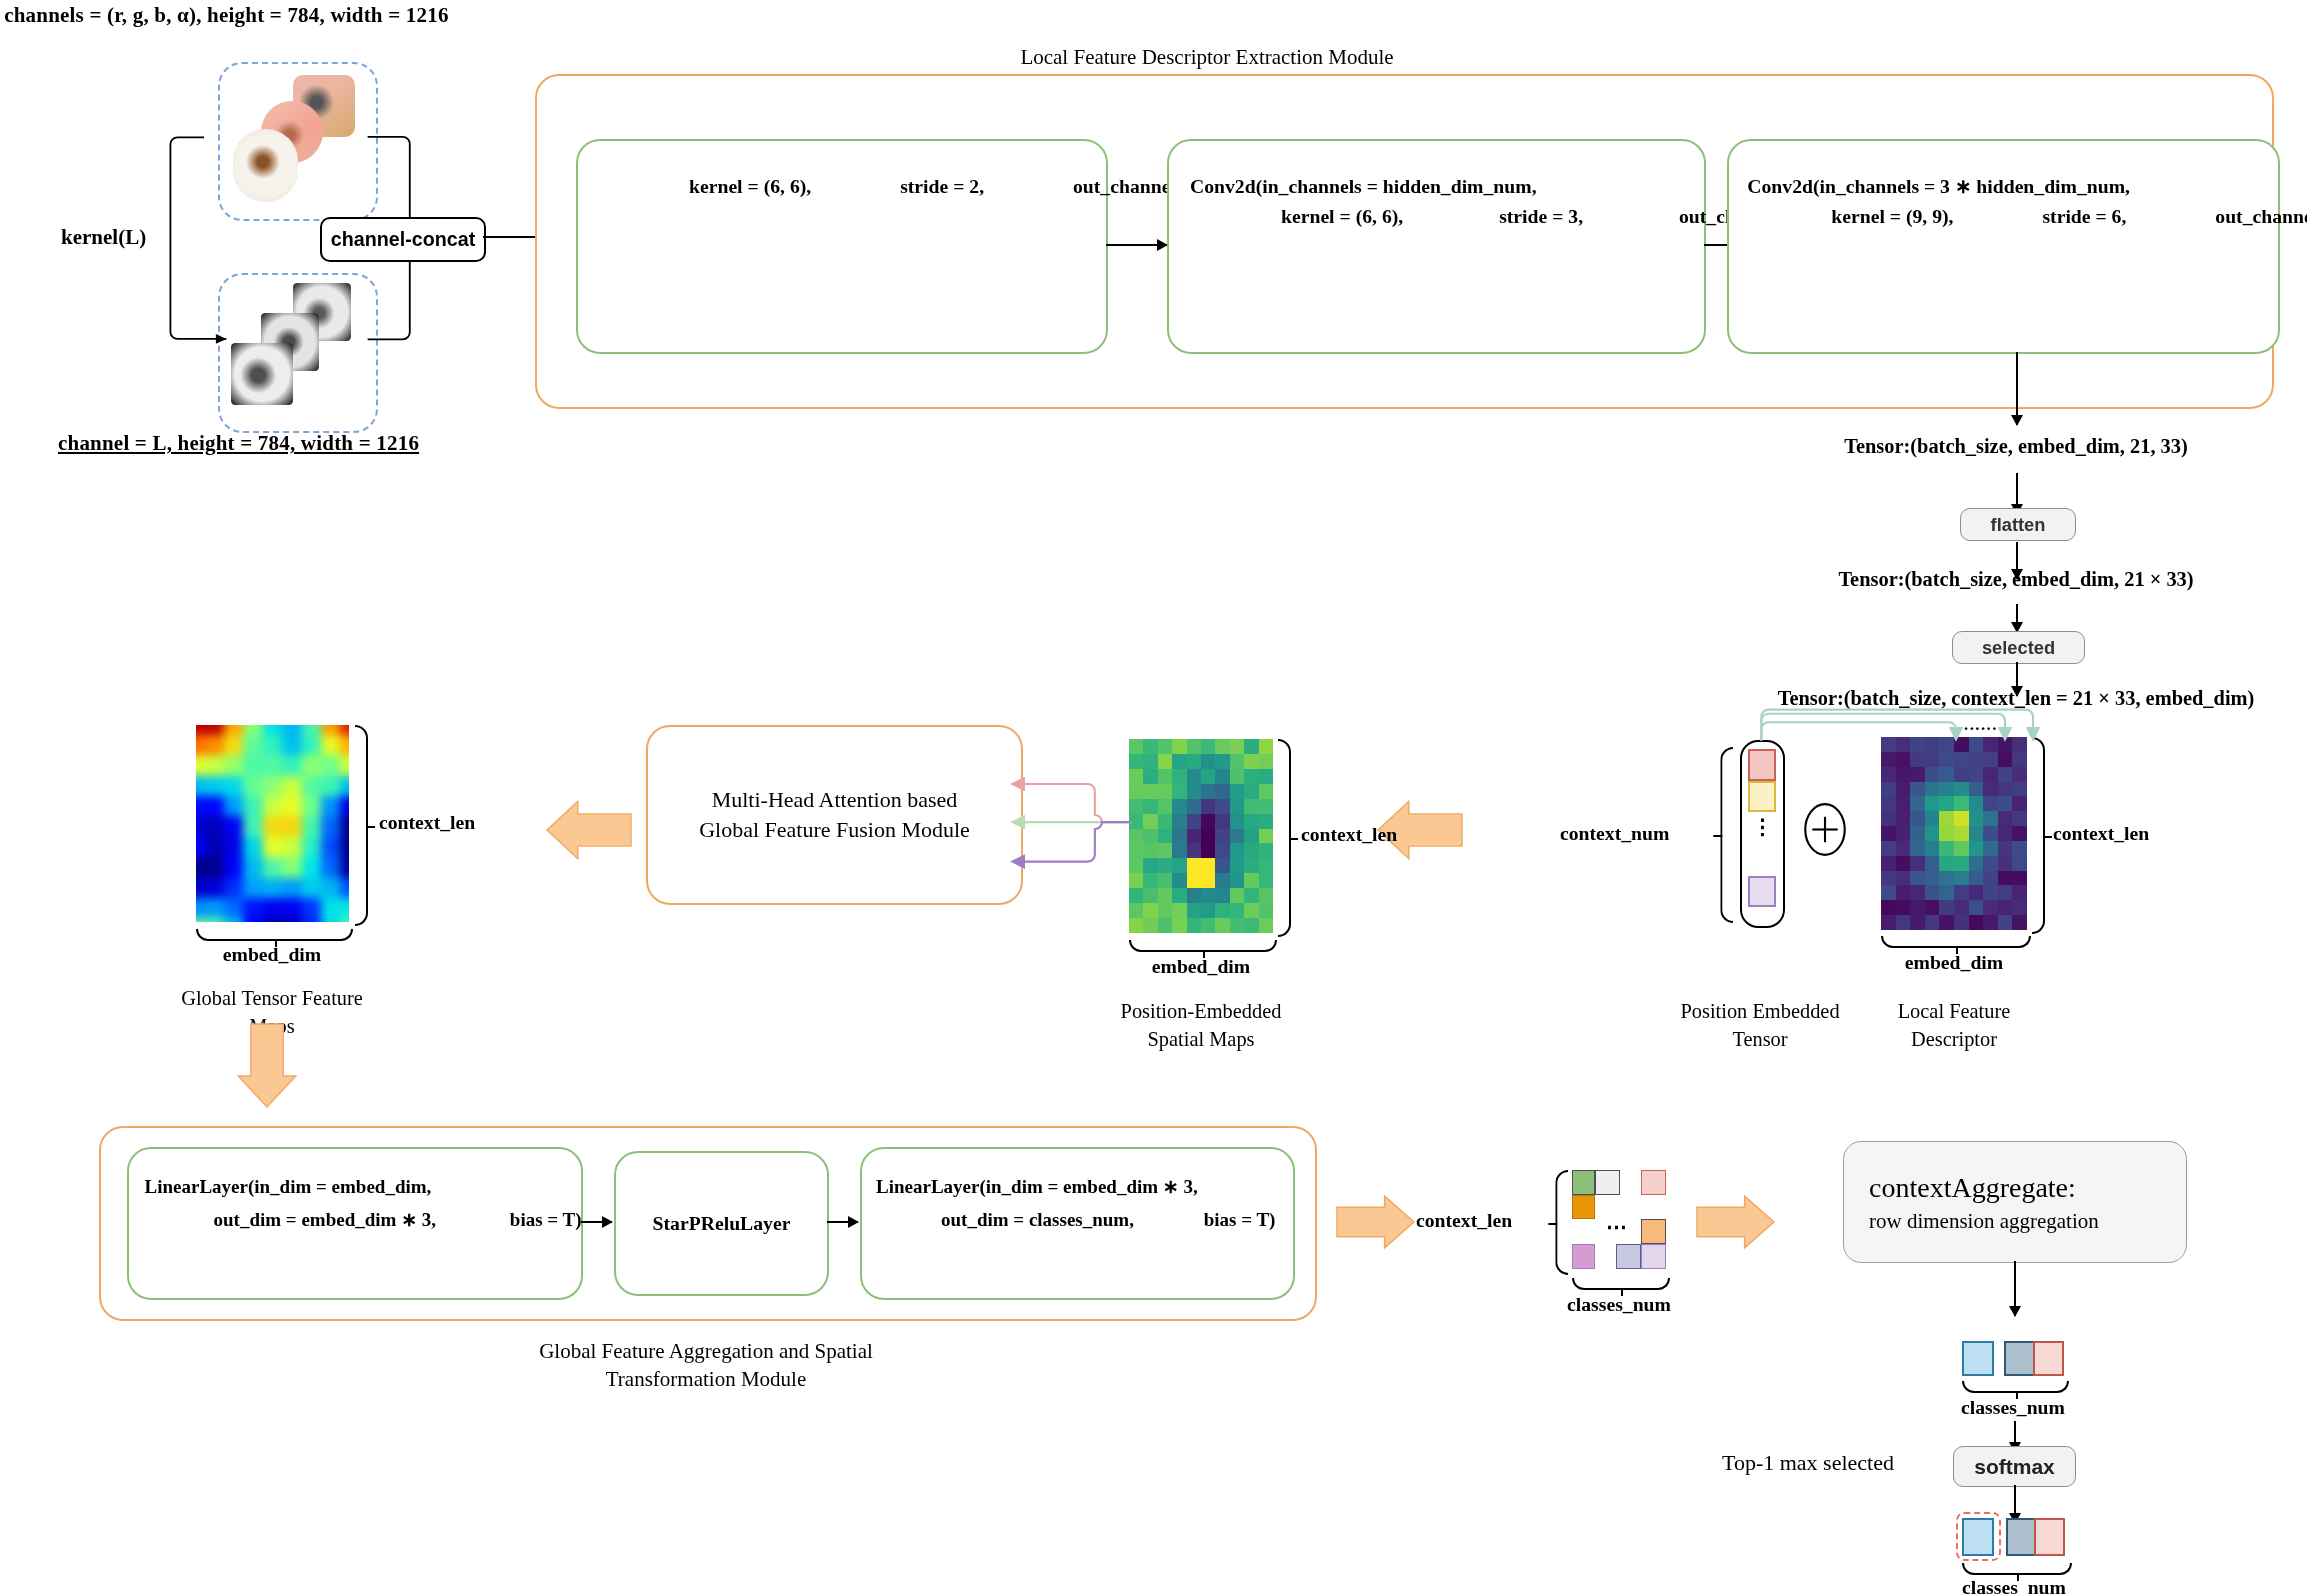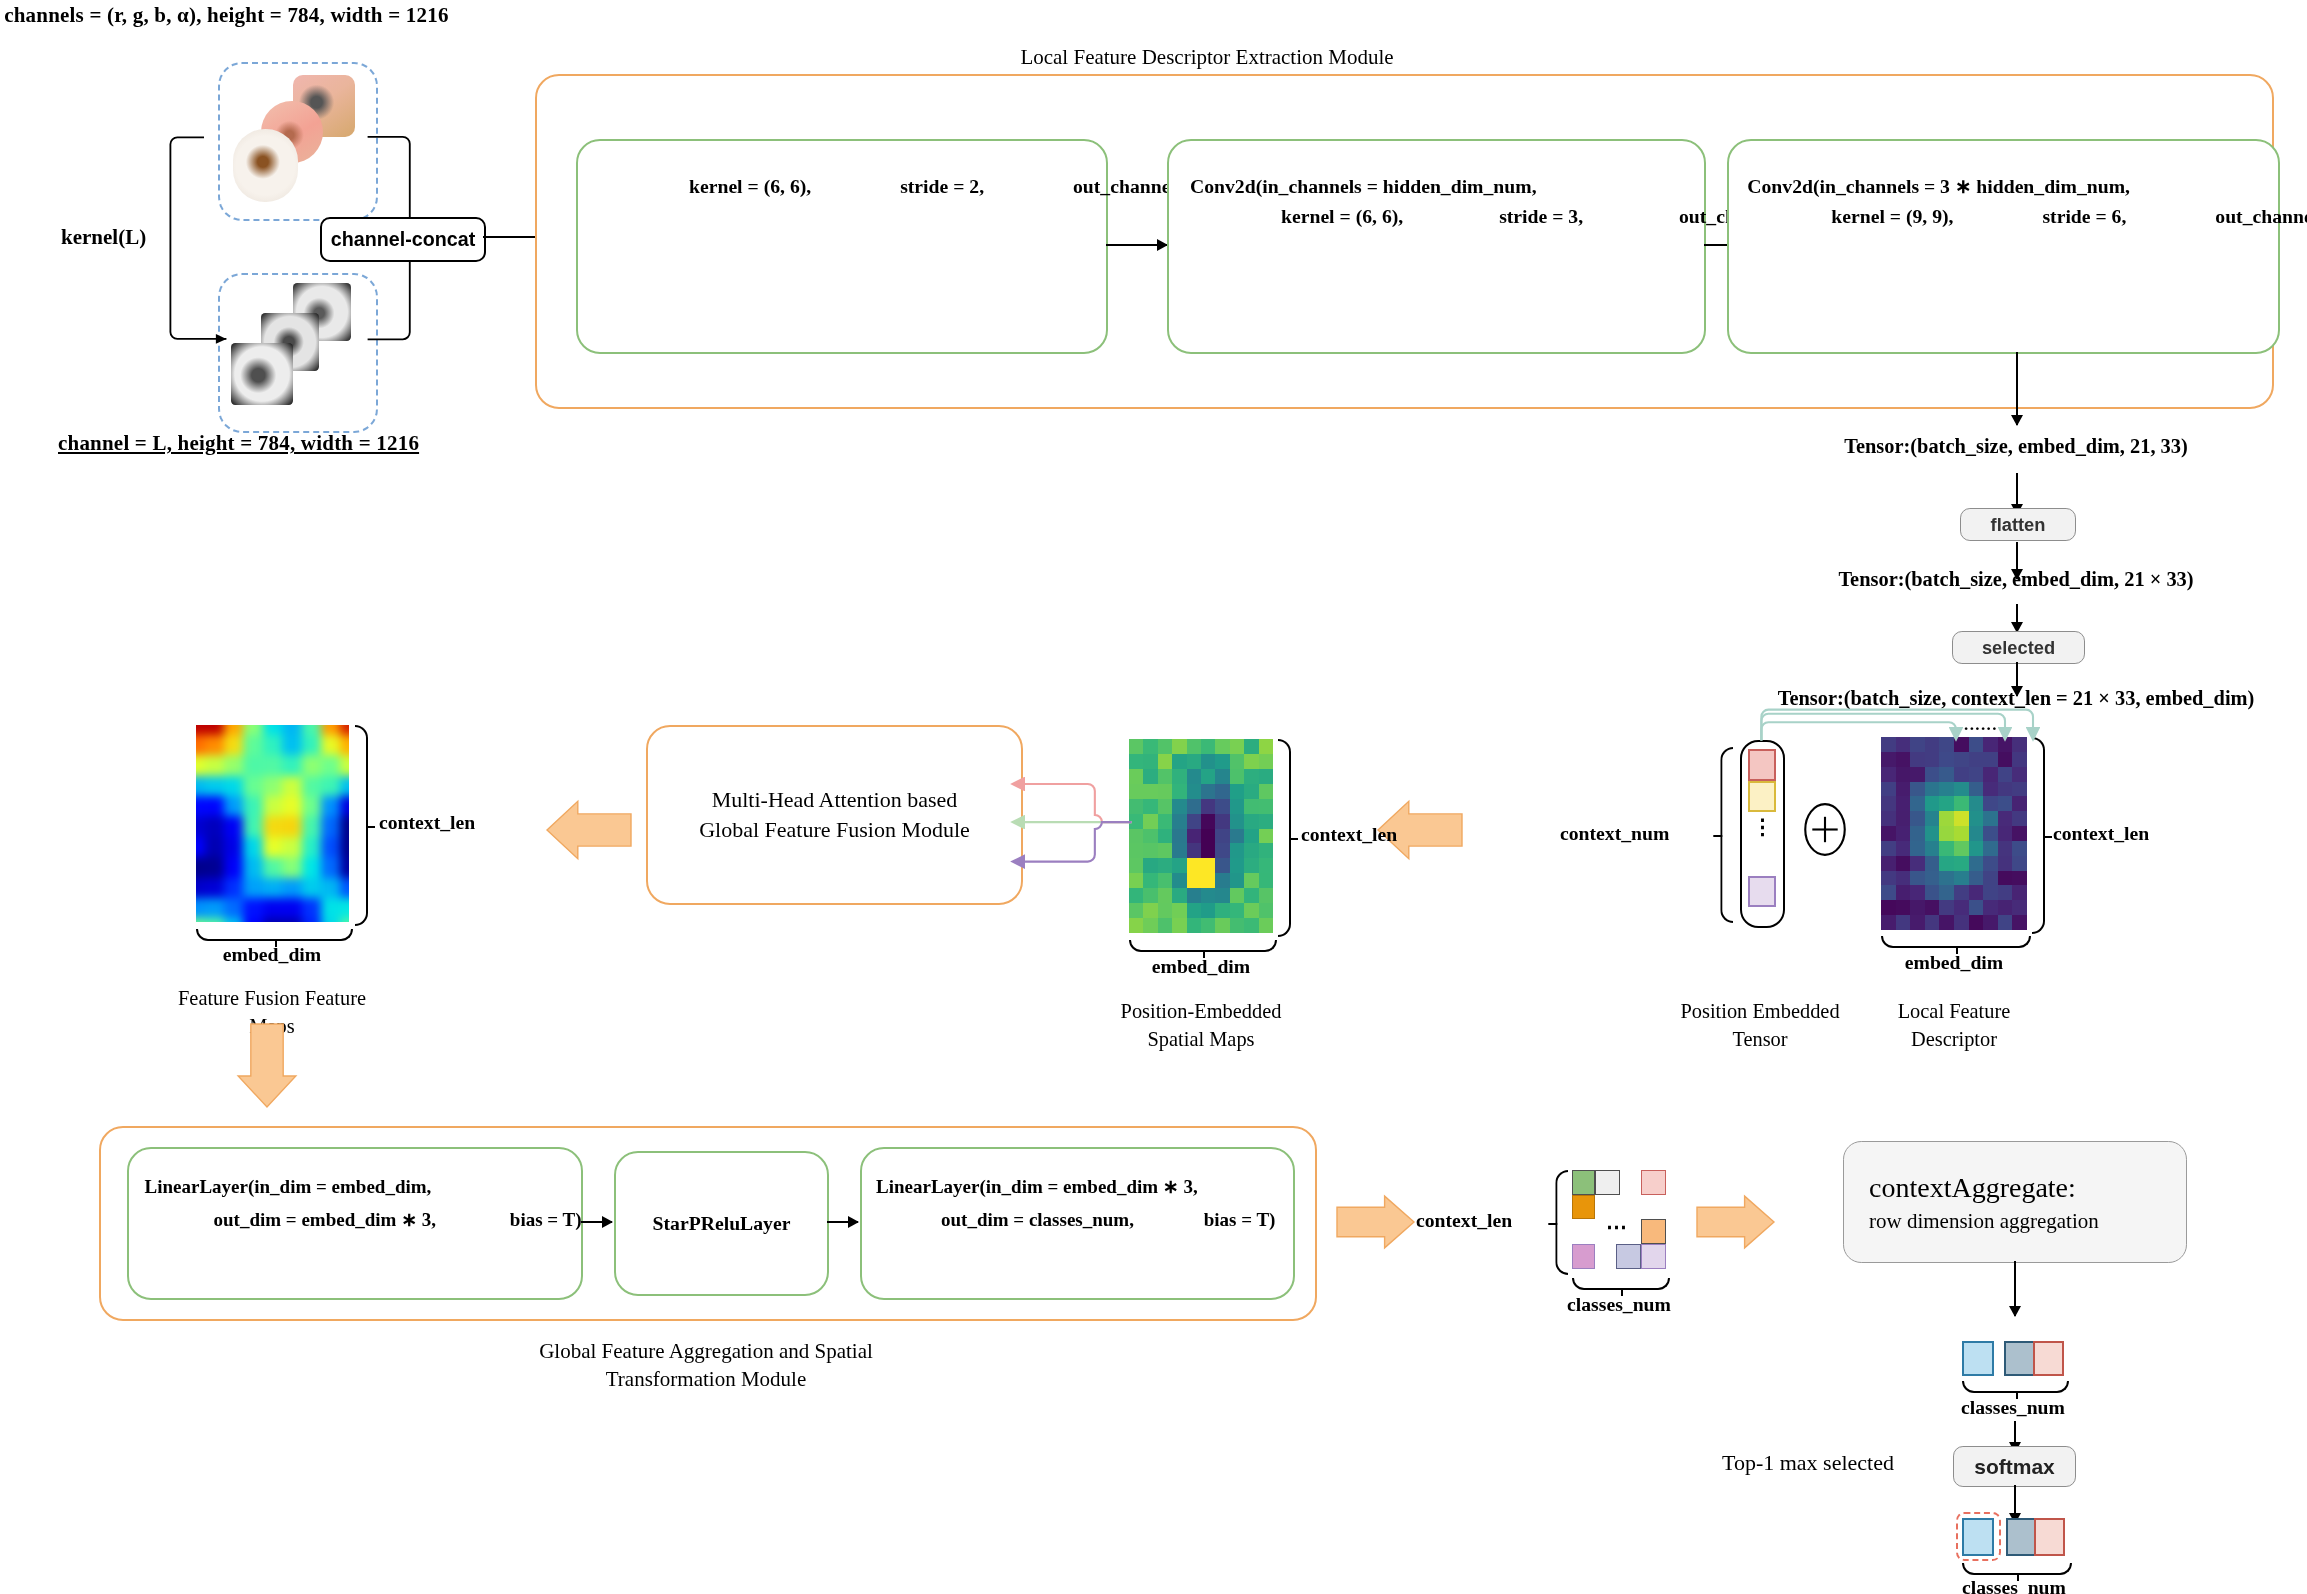--- a/index.html
+++ b/index.html
@@ -628,21 +628,21 @@
 </div>
 <div class="abs bracket-v" style="left:355px;top:725px;height:197px;">
   <span class="bracket-v-tick"></span>
 </div>
 <div class="abs dim-label" style="left:379px;top:811px;">context_len</div>
 <div class="abs bracket-h" style="left:196px;top:929px;width:153px;">
   <span class="bracket-h-tick"></span>
 </div>
 <div class="abs dim-label" style="left:272px;top:943px;transform:translateX(-50%);">embed_dim</div>
 <div class="abs caption" style="left:272px;top:985px;transform:translateX(-50%);">
-  <div>Feature Fusion Feature</div>
+  <div>Global Tensor Feature</div>
   <div>Maps</div>
 </div>
 
 <svg class="abs big-arrow" style="left:238px;top:1024px;width:58px;height:83px;" viewBox="0 0 82 118" width="58" height="83">
   <path d="M18 0 H64 V74 H82 L41 118 L0 74 H18 Z" fill="#fac893" stroke="#f0a860" stroke-width="2"></path>
 </svg>
 
 <div class="abs orange-box" style="left:99px;top:1126px;width:1214px;height:191px;"></div>
 
 <div class="abs green-box" style="left:127px;top:1147px;width:452px;height:149px;">

